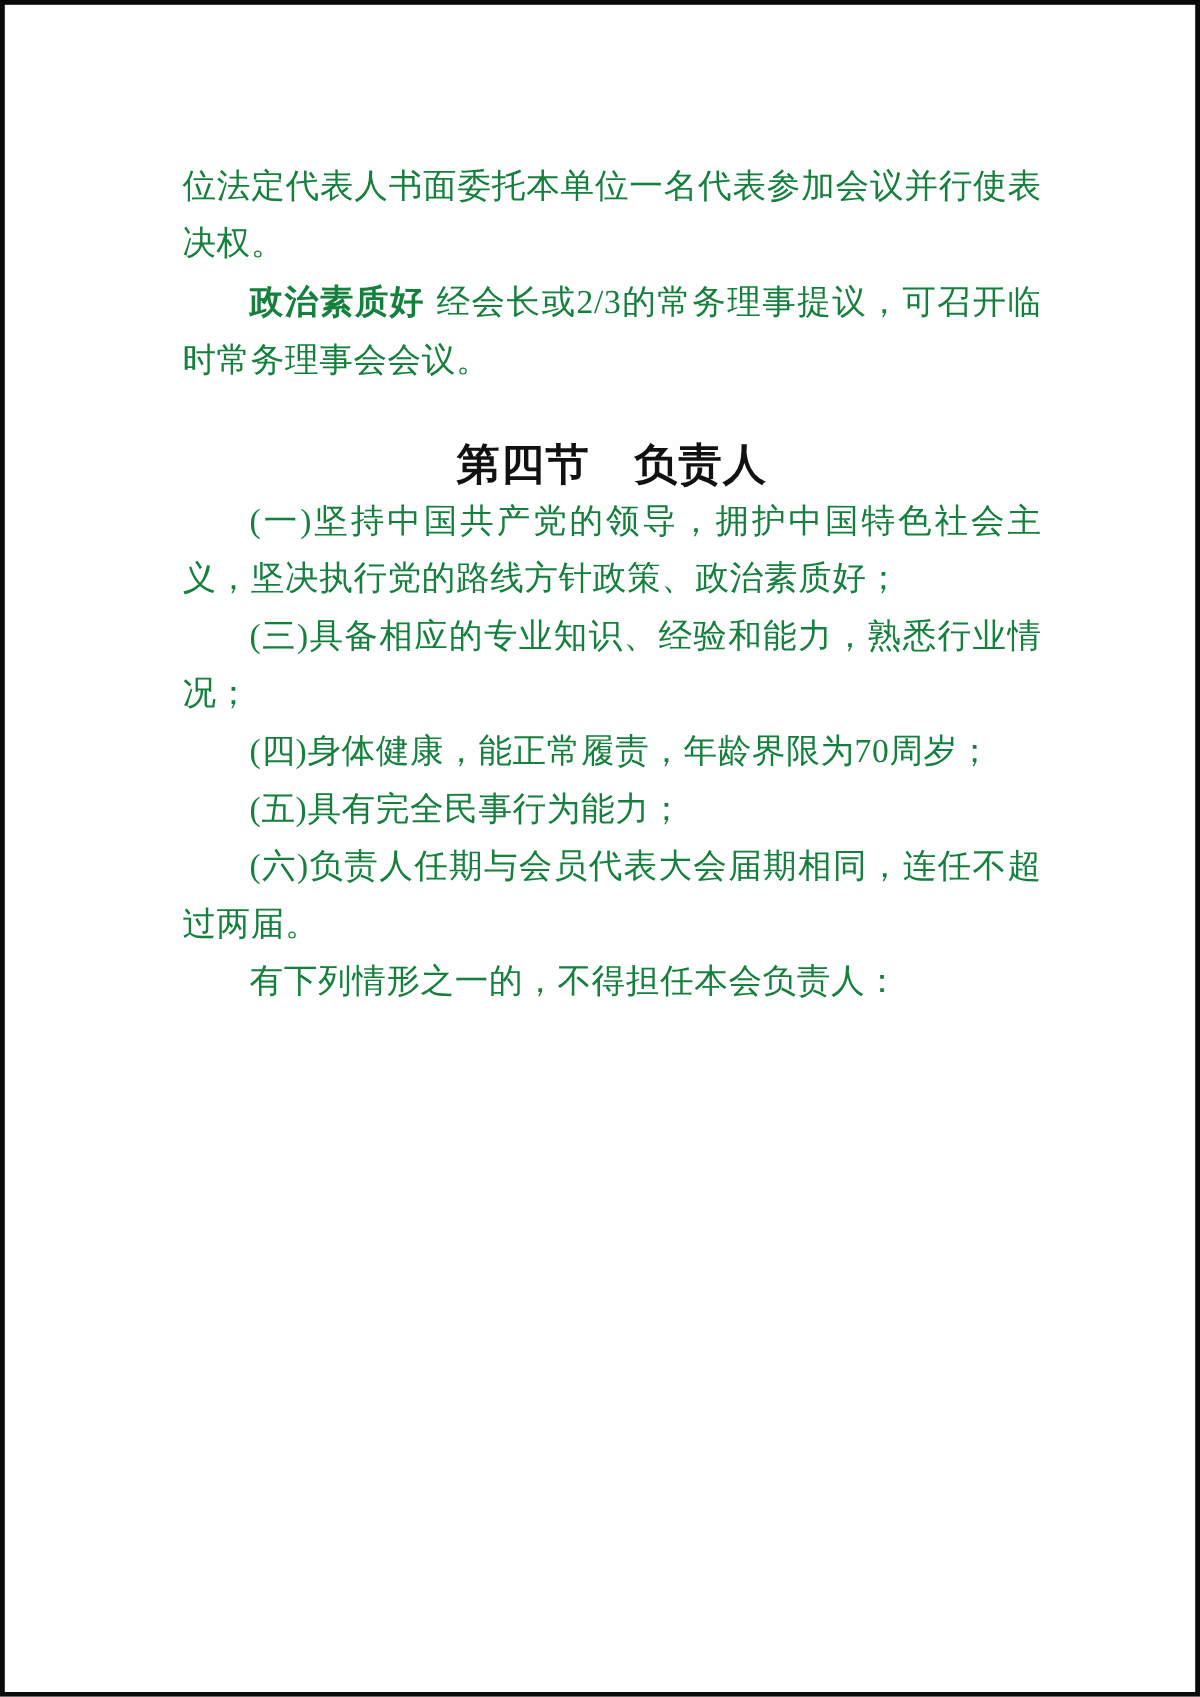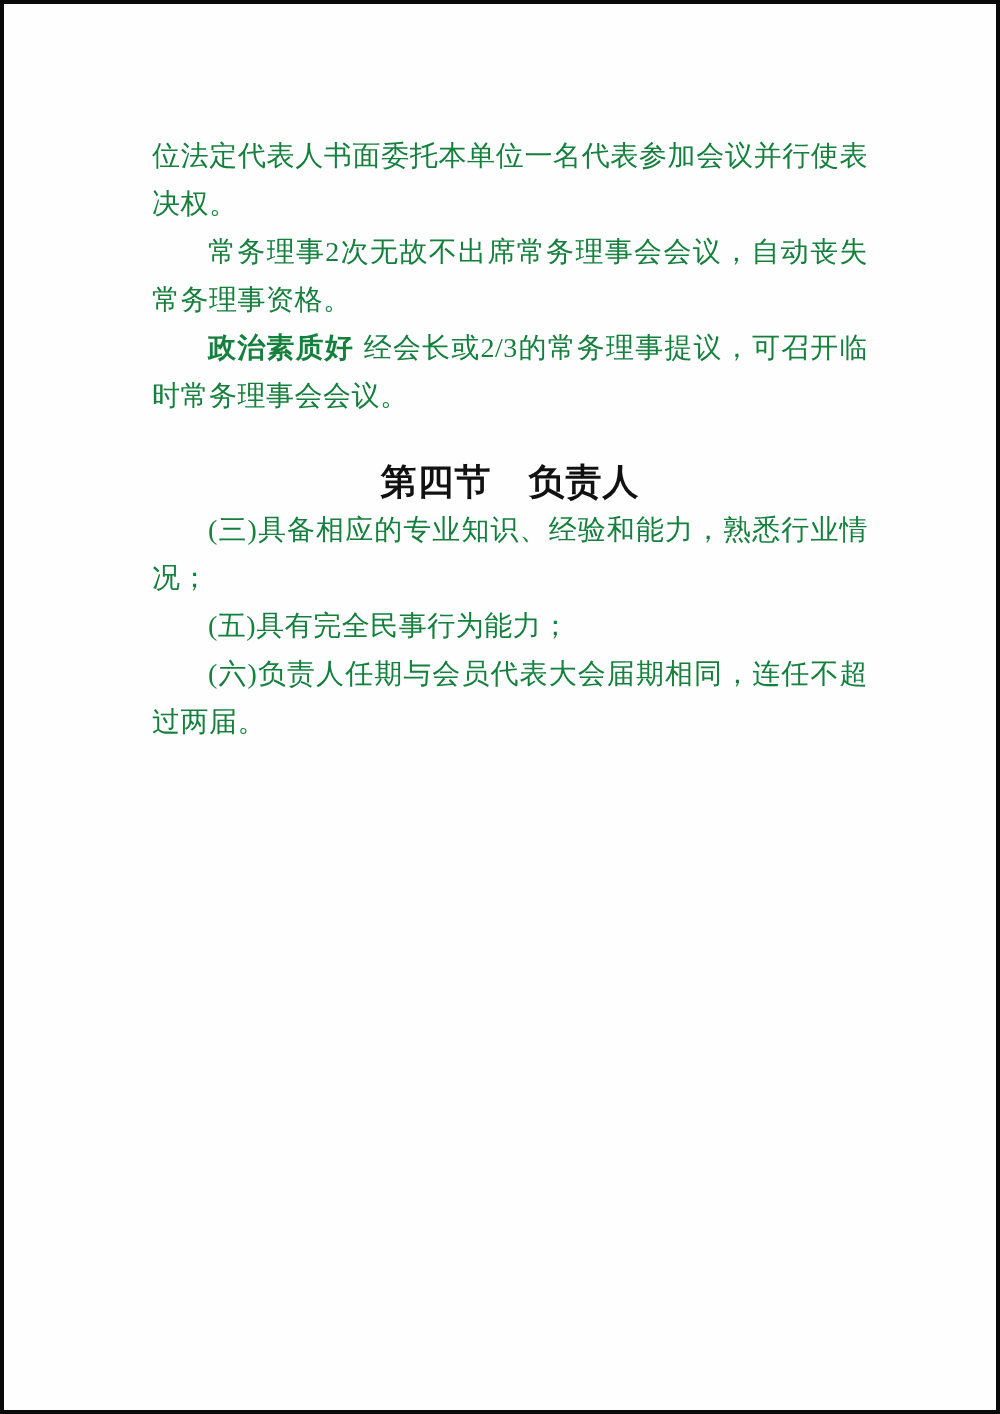--- a/index.html
+++ b/index.html
@@ -51,33 +51,35 @@
   }
 </style>
 </head>
 <body>
 
 <div class="page">
   <div class="content">
 
     <p class="para"><span>位法定代表人书面委托本单位一名代表参加会议并行使表决权。</span></p>
 
-    <p class="para indent"><span>常务理事2次无故不出席常务理事会会议，自动丧失常务理事资格。</span></p>
 
 
     <p class="para indent"><span class="lead">政治素质好</span><span>经会长或2/3的常务理事提议，可召开临时常务理事会会议。</span></p>
 
 
     <h2 class="section-heading">第四节　负责人</h2>
 
 
+    <p class="para indent"><span>(一)坚持中国共产党的领导，拥护中国特色社会主义，坚决执行党的路线方针政策、政治素质好；</span></p>
 
 
     <p class="para indent"><span>(三)具备相应的专业知识、经验和能力，熟悉行业情况；</span></p>
 
+    <p class="para indent"><span>(四)身体健康，能正常履责，年龄界限为70周岁；</span></p>
 
     <p class="para indent"><span>(五)具有完全民事行为能力；</span></p>
 
     <p class="para indent"><span>(六)负责人任期与会员代表大会届期相同，连任不超过两届。</span></p>
 
+    <p class="para indent"><span>有下列情形之一的，不得担任本会负责人：</span></p>
 
   </div>
 </div>
 
 </body></html>

